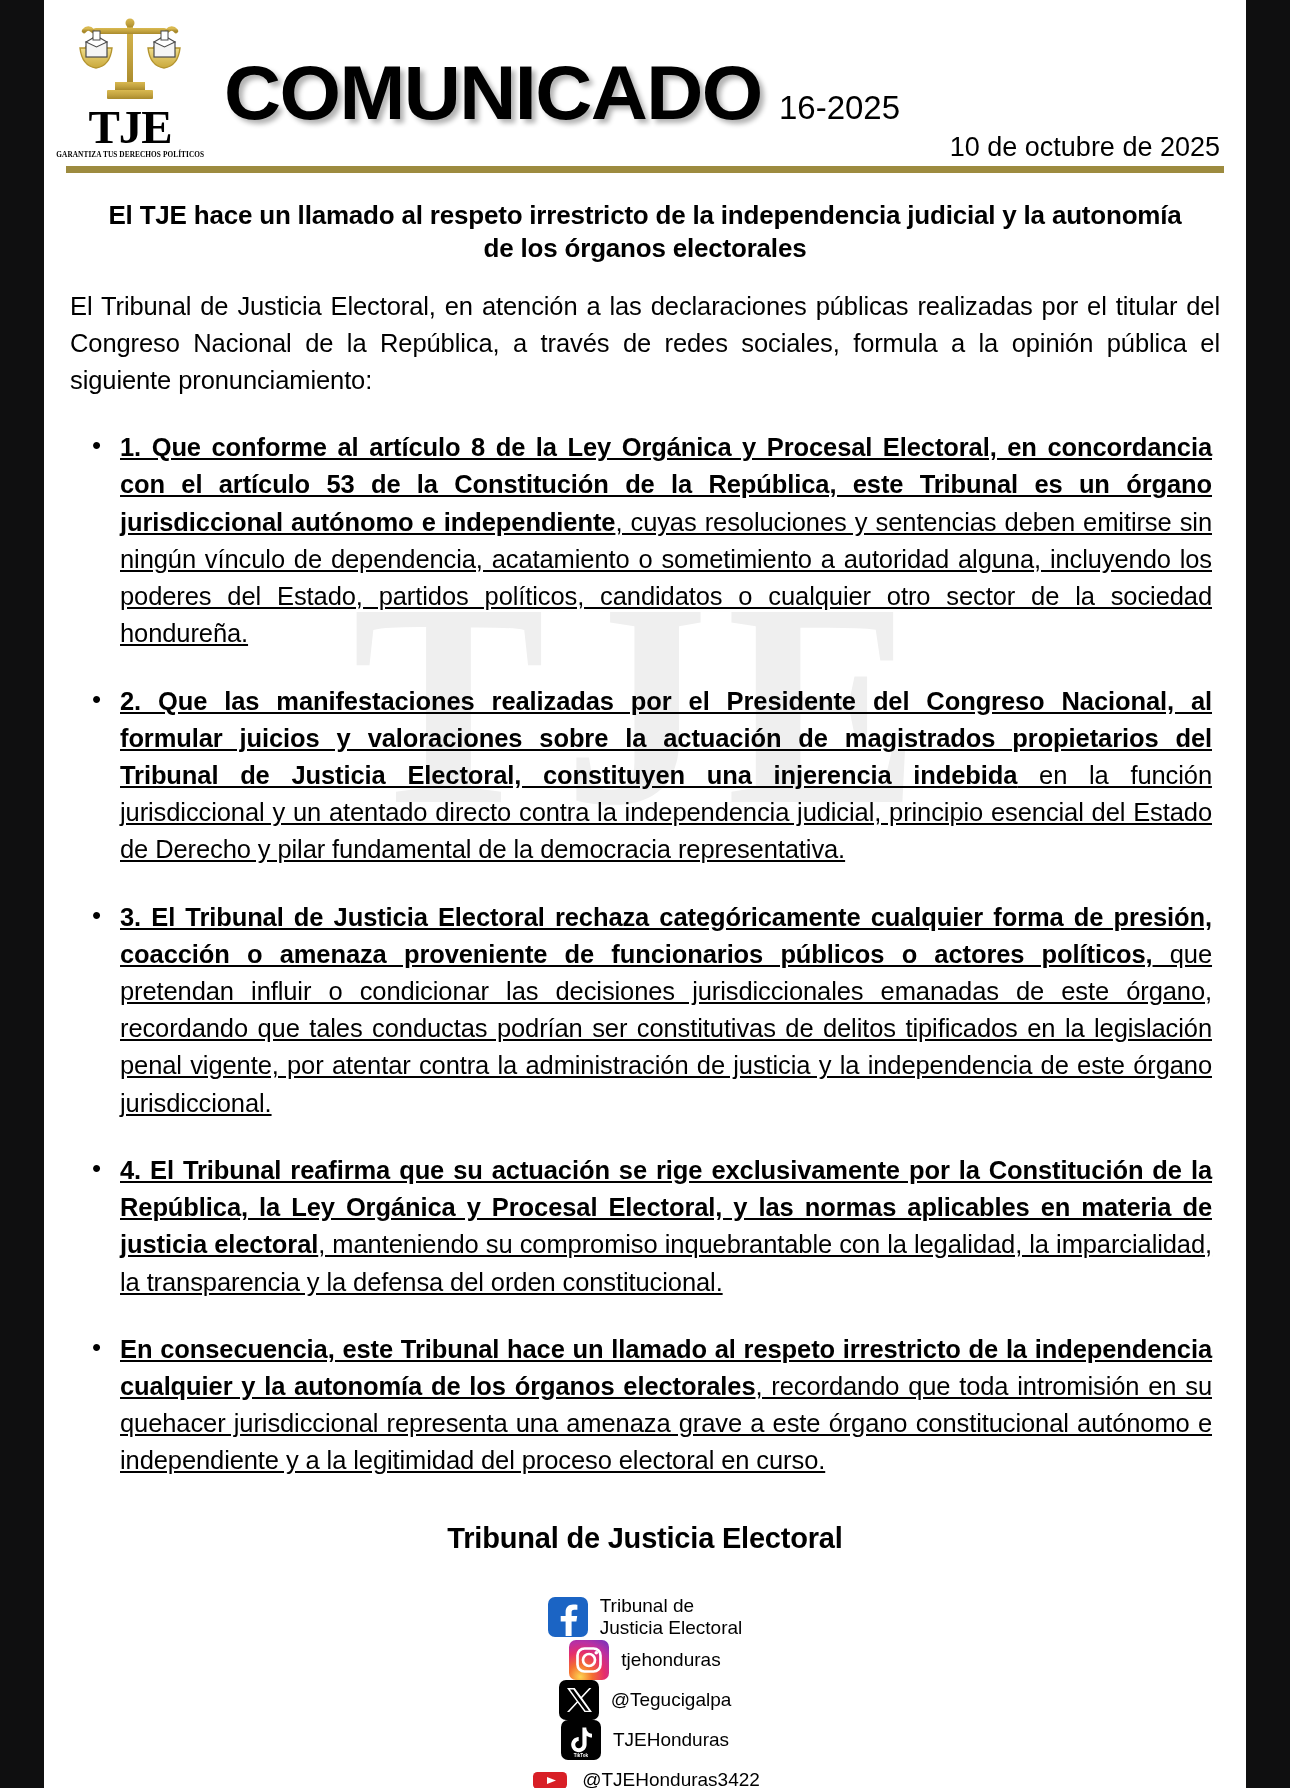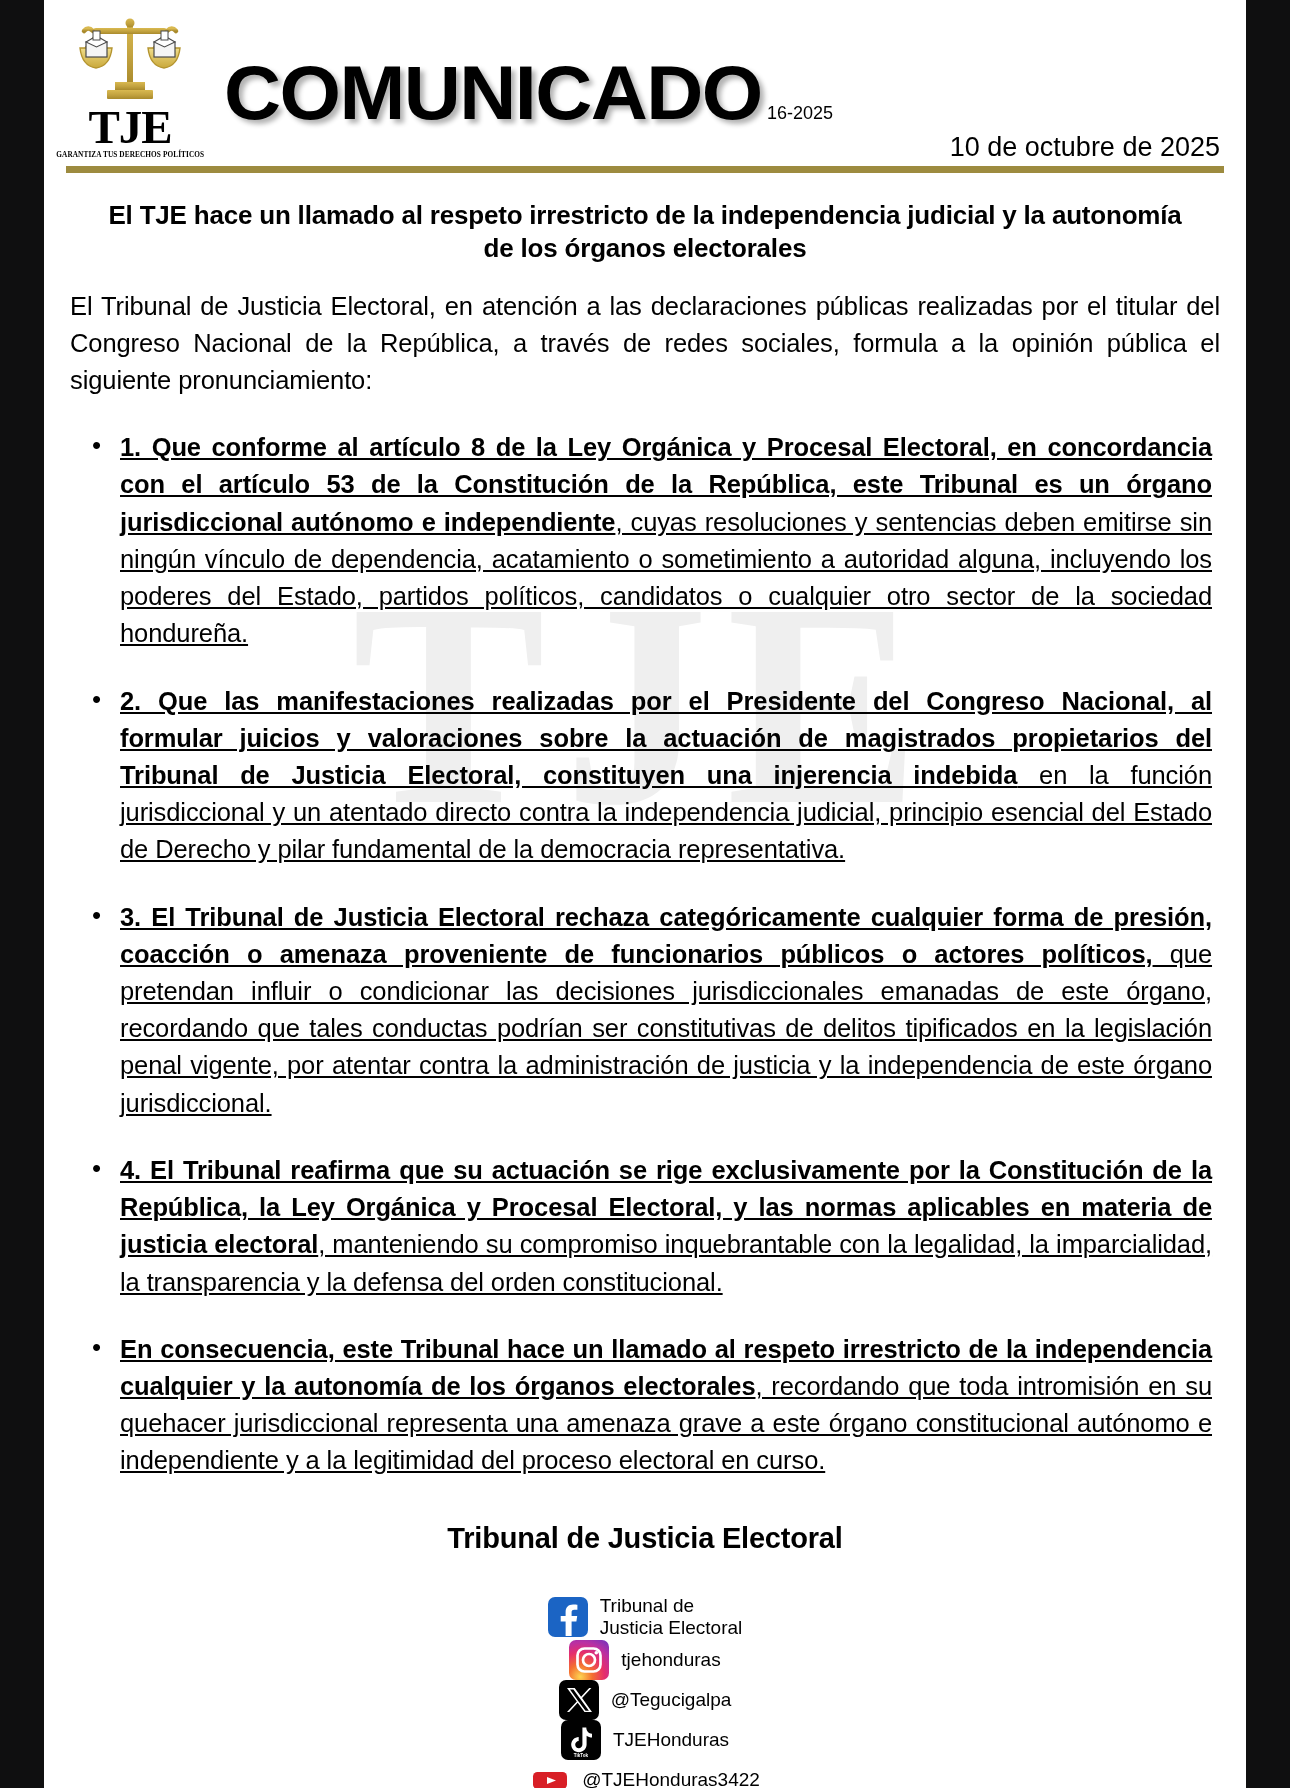--- a/index.html
+++ b/index.html
@@ -106,23 +106,23 @@
     font-family: "Liberation Sans", sans-serif;
     font-weight: 700;
     font-size: 76px;
     letter-spacing: -1.5px;
     line-height: 0.92;
     transform: scaleX(1.04);
     transform-origin: left center;
     text-shadow: 4px 4px 5px rgba(0,0,0,0.30);
   }
   .com-number {
-    font-size: 18px;
+    font-size: 33px;
     font-weight: 400;
-    margin-left: 26px;
+    margin-left: 38px;
     letter-spacing: 0px;
     white-space: nowrap;
     text-align: right;
   }
   .com-date {
     text-align: right;
     font-size: 27px;
     font-weight: 400;
     padding-right: 6px;
     margin-top: 4px;

